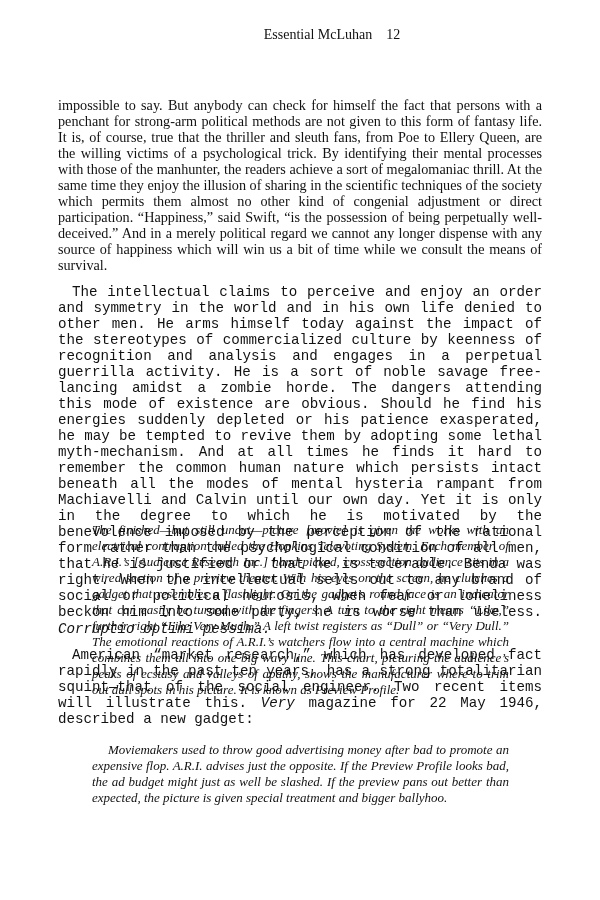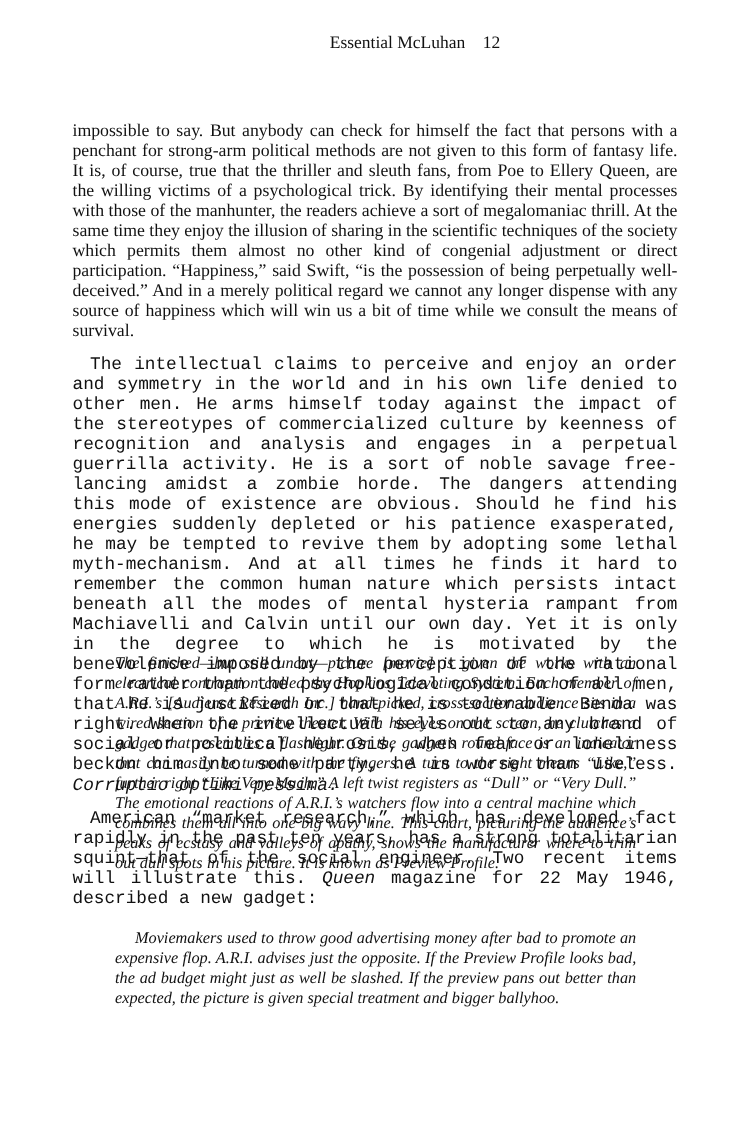--- a/index.html
+++ b/index.html
@@ -22,19 +22,19 @@
 </head>
 <body>
 
 <div class="header">
   <span>Essential McLuhan</span><span class="num">12</span>
 </div>
 
 <div class="body">
   <p class="first">impossible to say. But anybody can check for himself the fact that persons with a penchant for strong-arm political methods are not given to this form of fantasy life. It is, of course, true that the thriller and sleuth fans, from Poe to Ellery Queen, are the willing victims of a psychological trick. By identifying their mental processes with those of the manhunter, the readers achieve a sort of megalomaniac thrill. At the same time they enjoy the illusion of sharing in the scientific techniques of the society which permits them almost no other kind of congenial adjustment or direct participation. “Happiness,” said Swift, “is the possession of being perpetually well-deceived.” And in a merely political regard we cannot any longer dispense with any source of happiness which will win us a bit of time while we consult the means of survival.</p>
   <p class="ind"><span>The intellectual claims to perceive and enjoy an order and symmetry in the world and in his own life denied to other men. He arms himself today against the impact of the stereotypes of commercialized culture by keenness of recognition and analysis and engages in a perpetual guerrilla activity. He is a sort of noble savage free-lancing amidst a zombie horde. The dangers attending this mode of existence are obvious. Should he find his energies suddenly depleted or his patience exasperated, he may be tempted to revive them by adopting some lethal myth-mechanism. And at all times he finds it hard to remember the common human nature which persists intact beneath all the modes of mental hysteria rampant from Machiavelli and Calvin until our own day. Yet it is only in the degree to which he is motivated by the benevolence imposed by the perception of the rational form rather than the psychological condition of all men, that he is justified or that he is tolerable. Benda was right. When the intellectual sells out to any brand of social or political neurosis, when fear or loneliness beckon him into some party, he is worse than useless. </span><i>Corruptio optimi pessima.</i></p>
-  <p class="ind"><span>American “market research,” which has developed fact rapidly in the past ten years, has a strong totalitarian squint—that of the social engineer. Two recent items will illustrate this. </span><i>Queen</i><span> magazine for 22 May 1946, described a new gadget:</span></p>
+  <p class="ind"><span>American “market research,” which has developed fact rapidly in the past ten years, has a strong totalitarian squint—that of the social engineer. Two recent items will illustrate this. </span><i>Very</i><span> magazine for 22 May 1946, described a new gadget:</span></p>
 </div>
 
 <div class="quote">
   <p>The finished—but still uncut—picture [movie] is given the works with an electrical contraption called the Hopkins Televoting System. Each member of A.R.I.’s [Audience Research Inc.] hand-picked, cross-section audience sits in a wired section of a preview theater. With his eyes on the screen, he clutches a gadget that resembles a flashlight. On the gadget’s round face is an indicator that can easily be turned with the fingers. A turn to the right means “Like,” further right “Like Very Much.” A left twist registers as “Dull” or “Very Dull.” The emotional reactions of A.R.I.’s watchers flow into a central machine which combines them all into one big wavy line. This chart, picturing the audience’s peaks of ecstasy and valleys of apathy, shows the manufacturer where to trim out dull spots in his picture. It is known as Preview Profile.</p>
   <p class="ind">Moviemakers used to throw good advertising money after bad to promote an expensive flop. A.R.I. advises just the opposite. If the Preview Profile looks bad, the ad budget might just as well be slashed. If the preview pans out better than expected, the picture is given special treatment and bigger ballyhoo.</p>
 </div>
 
 </body></html>

